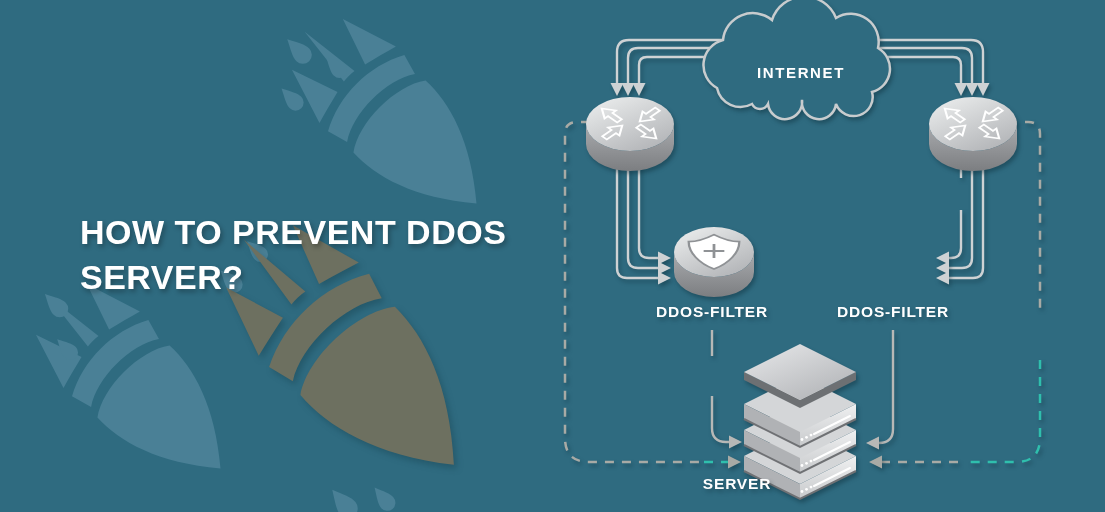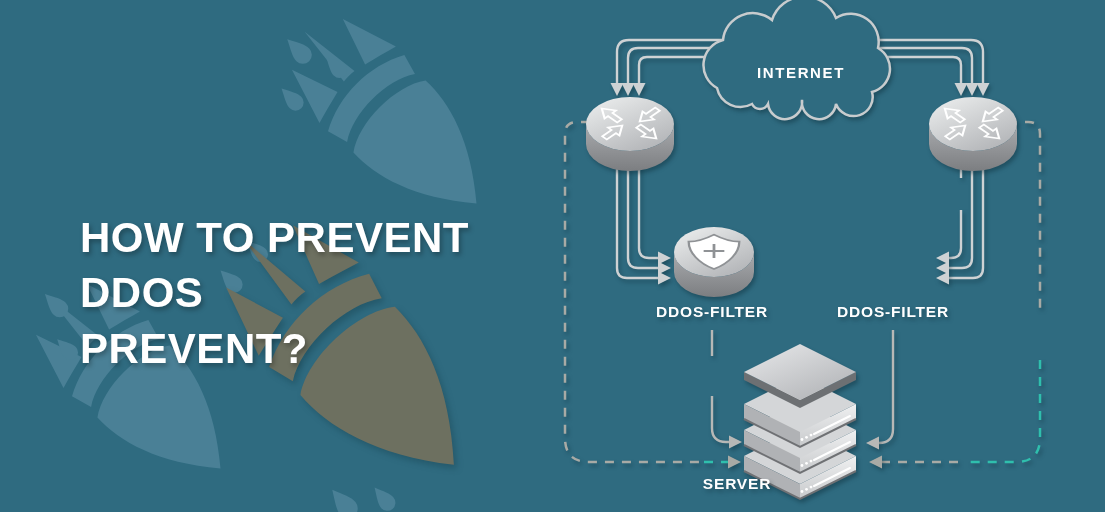--- a/index.html
+++ b/index.html
@@ -3,21 +3,21 @@
 <meta charset="utf-8">
 <style>
   html,body{margin:0;padding:0;background:#22323a;}
   .canvas{
     position:relative;width:1105px;height:512px;overflow:hidden;
     background:#2f6b80;font-family:"Liberation Sans",sans-serif;
   }
   .layer{position:absolute;left:0;top:0;}
   .headline{
     position:absolute;left:80px;top:210px;width:480px;
-    color:#ffffff;font-weight:bold;font-size:42px;line-height:1.32;
+    color:#ffffff;font-weight:bold;font-size:34px;line-height:1.32;
     letter-spacing:.5px;text-shadow:2px 3px 5px rgba(0,0,0,.30);
   }
   .lbl{
     font-family:"Liberation Sans",sans-serif;font-weight:bold;
     font-size:15.5px;letter-spacing:.8px;fill:#ffffff;
   }
   .cloud-lbl{font-size:15px;letter-spacing:1.6px;}
   .sh{filter:drop-shadow(2px 3px 2px rgba(5,35,45,.38));}
   .sh-soft{filter:drop-shadow(3px 4px 3px rgba(5,35,45,.25));}
 </style>
@@ -50,21 +50,21 @@
       <use href="#dropShape" transform="translate(345,505) rotate(-40) scale(1.1)"></use>
       <use href="#dropShape" transform="translate(385,500) rotate(-40) scale(0.9)"></use>
     </g>
     <g fill="#6d7060" class="sh-soft">
       <use href="#bombShape" transform="translate(358,362) rotate(-43) scale(1.9)"></use>
     </g>
   </svg>
 
   <div class="headline">
     <div>HOW TO PREVENT DDOS</div>
-    <div>PREVENT?</div>
+    <div>SERVER?</div>
   </div>
 
   <svg class="layer" width="1105" height="512" viewBox="0 0 1105 512">
     <defs>
       <path id="ah" d="M 0 0 L -13 -6.5 L -13 6.5 Z"></path>
       <path id="blockArrow" d="M -12 -3.2 L 1 -3.2 L 1 -8 L 13 0 L 1 8 L 1 3.2 L -12 3.2 Z"></path>
       <linearGradient id="gradTop" x1="0" y1="0" x2="0.7" y2="1">
         <stop offset="0" stop-color="#eef0f0"></stop>
           <stop offset="1" stop-color="#b4b6b9"></stop>
       </linearGradient>

